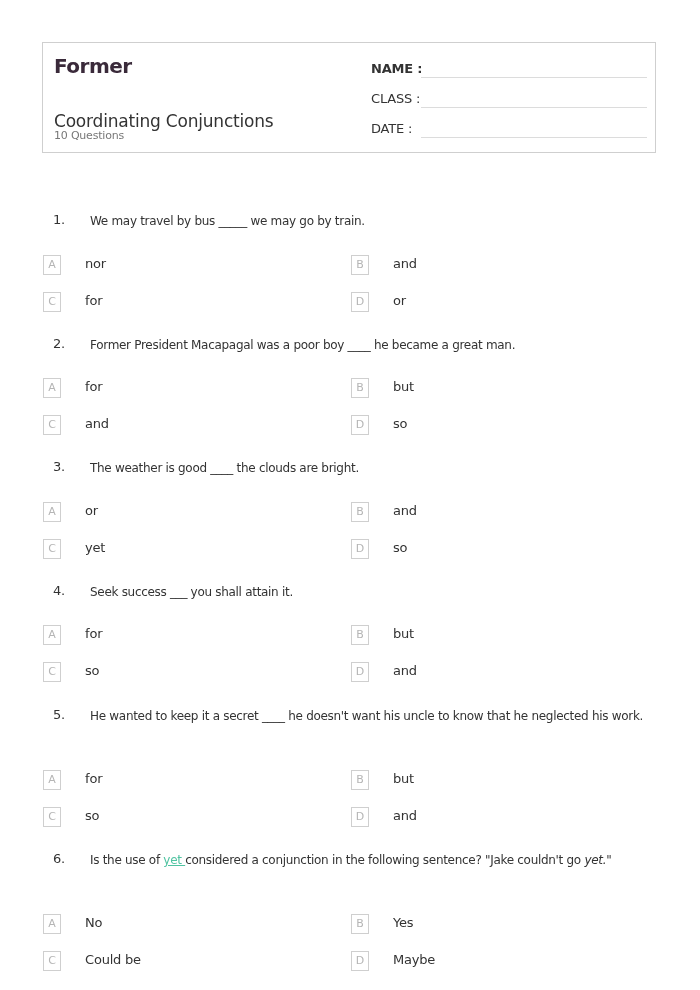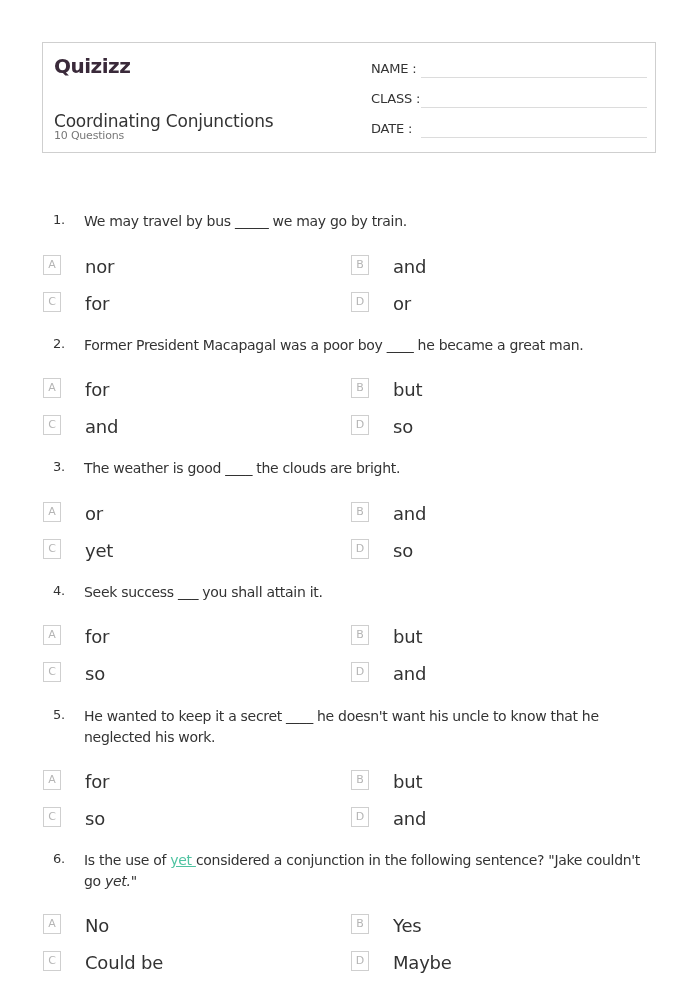--- a/index.html
+++ b/index.html
@@ -35,47 +35,47 @@
       border-bottom: 1px solid #dcdcdc;
     }
     .question {
       position: absolute; left: 0; width: 700px;
     }
     .q-num {
       position: absolute; left: 53px; font-size: 13px; color: #333;
       letter-spacing: -0.3px;
     }
     .q-text {
-      position: absolute; left: 84px; width: 565px; font-size: 14px; color: #333;
+      position: absolute; left: 90px; width: 565px; font-size: 12px; color: #333;
       line-height: 21px; letter-spacing: -0.3px;
     }
     .q-text .hl { color: #4fc3a1; text-decoration: underline; }
     .q-text em { font-style: italic; }
     .opt {
       position: absolute; height: 20px;
     }
     .opt .box {
       position: absolute; left: 0; top: 0; width: 18px; height: 20px;
       border: 1px solid #cfcfcf; box-sizing: border-box;
       font-size: 11px; color: #b5b5b5; text-align: center; line-height: 18px;
     }
     .opt .txt {
-      position: absolute; left: 42px; top: 1px; font-size: 18px; color: #333;
+      position: absolute; left: 42px; top: 1px; font-size: 13px; color: #333;
       white-space: nowrap; letter-spacing: -0.2px;
     }
   </style>
 </head>
 <body>
 
 <div class="header-box">
-  <div class="logo">Quizizz</div>
+  <div class="logo">Former</div>
   <div class="quiz-title">Coordinating Conjunctions</div>
   <div class="quiz-count">10 Questions</div>
 
-  <div class="field" style="top:18px;">
+  <div class="field" style="top:18px;font-weight:bold;">
     <span class="lbl">NAME :</span>
     <span class="line"></span>
   </div>
   <div class="field" style="top:78px;">
     <span class="lbl">DATE  :</span>
     <span class="line"></span>
   </div>
   <div class="field" style="top:48px;">
     <span class="lbl">CLASS :</span>
     <span class="line"></span>

